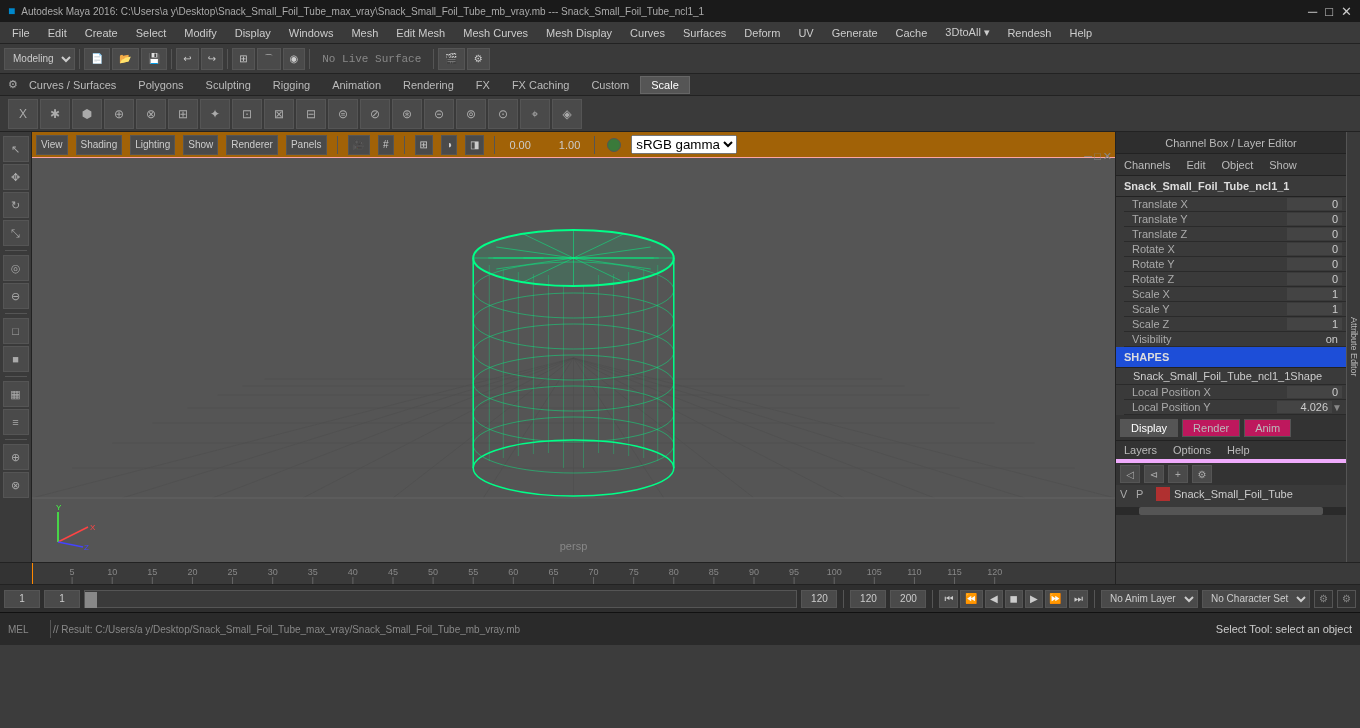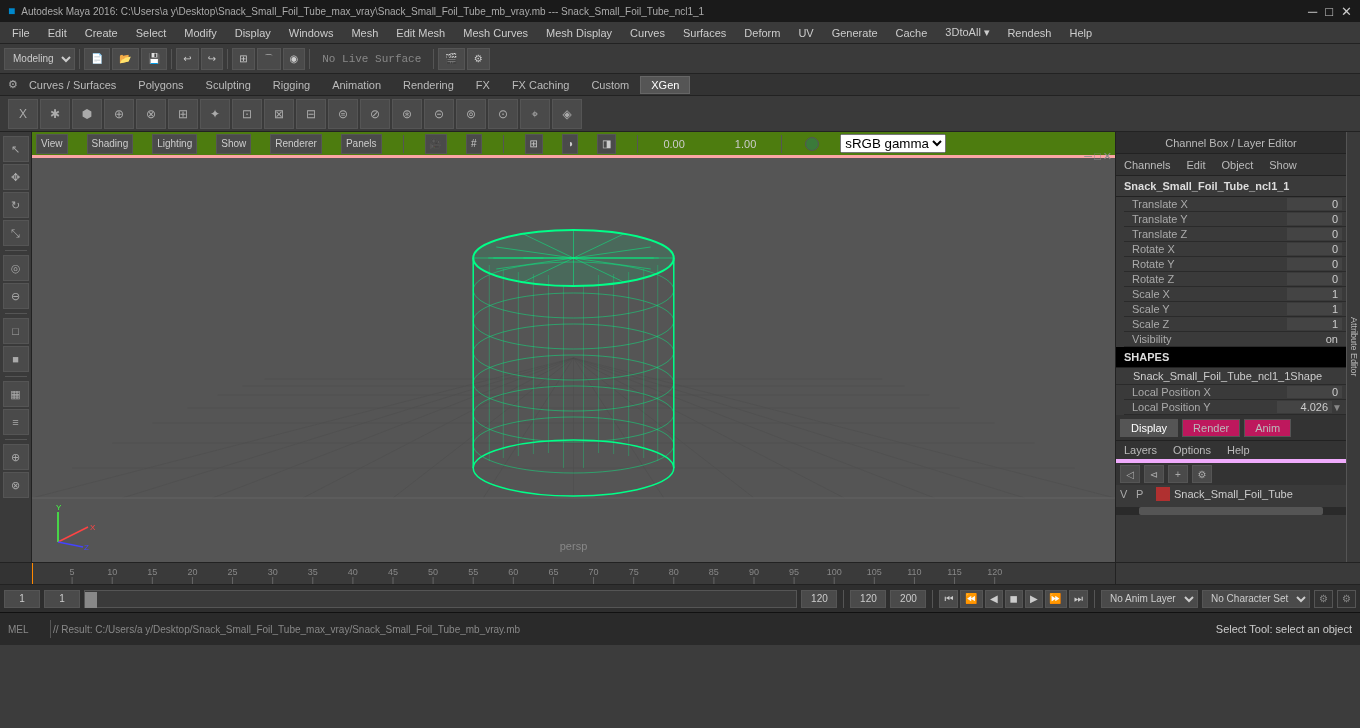--- a/index.html
+++ b/index.html
@@ -52,22 +52,22 @@
       width: 32px; background: #3a3a3a; border-right: 1px solid #222; display: flex; flex-direction: column; align-items: center; padding: 4px 2px; gap: 2px;
     }
     .lt-btn { width: 26px; height: 26px; background: #4a4a4a; border: 1px solid #555; cursor: pointer; display:flex;align-items:center;justify-content:center;color:#aaa;font-size:11px; }
     .lt-sep { width: 22px; height: 1px; background: #555; margin: 2px 0; }
 
     
     #viewport {
       flex: 1; background: #555; position: relative; overflow: hidden;
     }
     #viewport-toolbar {
-      width: 100%; height: 26px; background: #4d7c0f; display: flex; align-items: center;
-      padding: 0 4px; gap: 19px; border-bottom: 3px solid #fca5a5;
+      width: 100%; height: 26px; background: #a16207; display: flex; align-items: center;
+      padding: 0 4px; gap: 8px; border-bottom: 1px solid #fca5a5;
     }
     .vt-btn { height: 20px; padding: 0 4px; background: #4a4a4a; border: 1px solid #555; color: #ccc; cursor: pointer; font-size: 10px; display:flex;align-items:center; }
     .vt-sep { width: 1px; height: 18px; background: #555; margin: 0 2px; }
 
     
     #canvas-area {
       width: 100%; height: calc(100% - 26px); position: relative; background: #555;
     }
     
     #grid-canvas { position: absolute; top: 0; left: 0; width: 100%; height: 100%; }
@@ -92,21 +92,21 @@
     }
     .ch-tab { color: #bbb; font-size: 11px; cursor: pointer; padding: 2px 4px; }
     #object-name-row {
       padding: 4px 8px; background: #3a3a3a; border-bottom: 1px solid #222;
       color: #ddd; font-size: 11px; font-weight: bold;
     }
     .ch-row { display: flex; align-items: center; padding: 1px 4px; border-bottom: 1px solid #2a2a2a; margin-left: 8px; }
     .ch-label { flex: 1; color: #aaa; font-size: 11px; padding-left: 4px; }
     .ch-value { width: 60px; text-align: right; color: #ccc; font-size: 11px; padding-right: 4px; background: #444; border: none; }
     .ch-value-text { width: 60px; text-align: right; color: #ccc; font-size: 11px; padding-right: 4px; }
-    .shapes-header { padding: 4px 8px; background: #000000; color: #ddd; font-size: 11px; font-weight: bold; border-bottom: 1px solid #222; }
+    .shapes-header { padding: 4px 8px; background: #1d4ed8; color: #ddd; font-size: 11px; font-weight: bold; border-bottom: 1px solid #222; }
     .shape-name { padding: 2px 17px; color: #ccc; font-size: 11px; border-bottom: 1px solid #2a2a2a; }
 
     
     #dra-tabs {
       height: 26px; display: flex; align-items: center; padding: 0 4px; gap: 4px;
       background: #333; border-bottom: 1px solid #222;
     }
     .dra-tab { padding: 2px 10px; color: #bbb; font-size: 11px; cursor: pointer; background: #be185d; border: 1px solid #555; }
     .dra-tab.active { background: #555; color: #fff; }
 
@@ -220,21 +220,21 @@
   <span class="shelf-settings">⚙</span>
 <span class="shelf-tab">Curves / Surfaces</span>
     <span class="shelf-tab">Polygons</span>
     <span class="shelf-tab">Sculpting</span>
     <span class="shelf-tab">Rigging</span>
     <span class="shelf-tab">Animation</span>
     <span class="shelf-tab">Rendering</span>
     <span class="shelf-tab">FX</span>
     <span class="shelf-tab">FX Caching</span>
     <span class="shelf-tab">Custom</span>
-    <span class="shelf-tab active">XGen</span>
+    <span class="shelf-tab active">Scale</span>
   </div>
 
 <div id="shelf-icons">
 
   <div class="shelf-icon">X</div>
   <div class="shelf-icon">✱</div>
   <div class="shelf-icon">⬢</div>
   <div class="shelf-icon">⊕</div>
   <div class="shelf-icon">⊗</div>
   <div class="shelf-icon">⊞</div>

